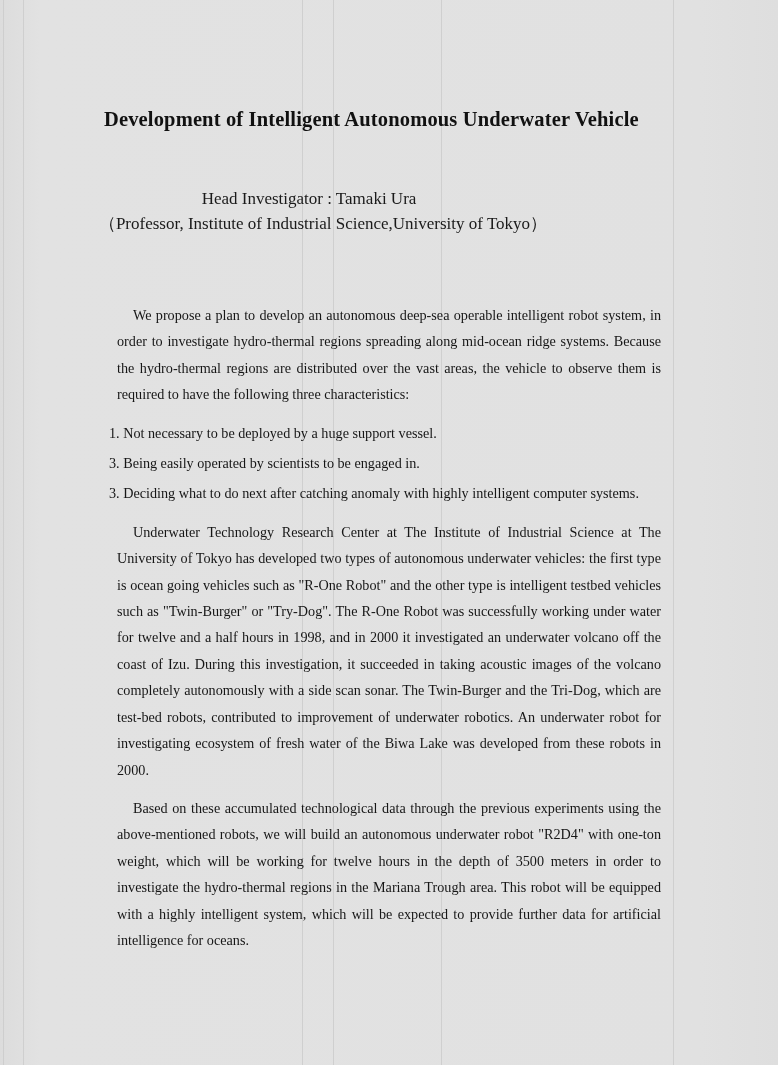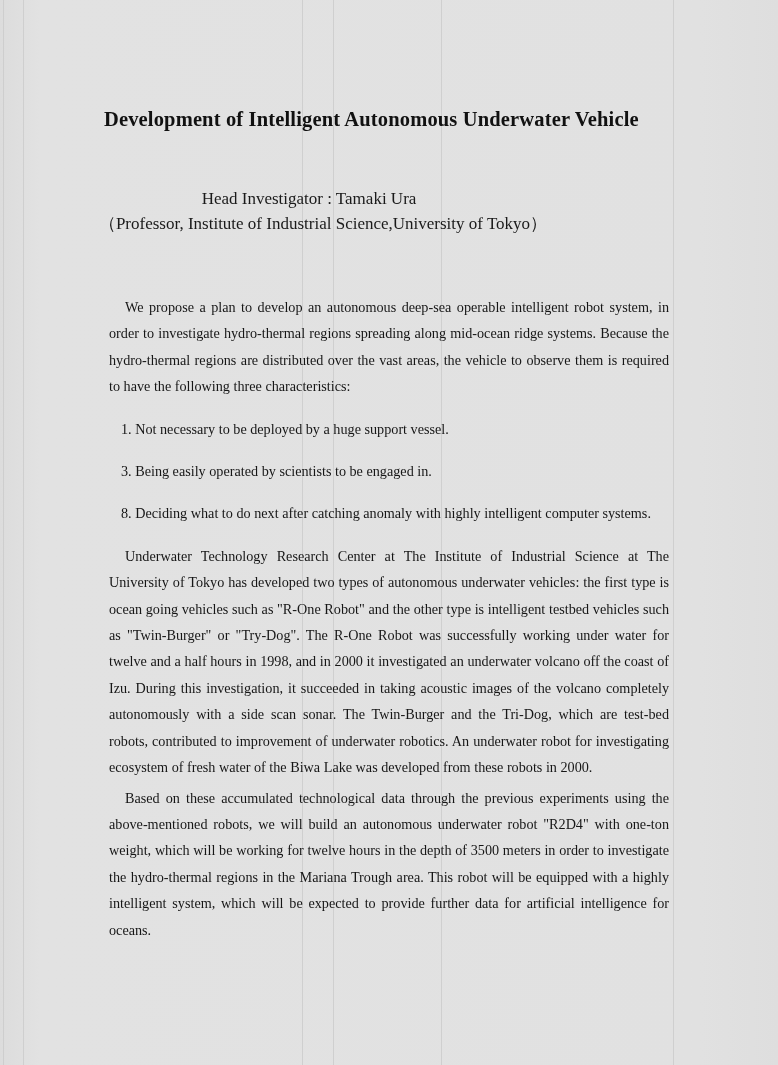--- a/index.html
+++ b/index.html
@@ -55,23 +55,23 @@
     .inv-affil { top: 211px; left: 14px; }
     .body-text {
       position: absolute;
       left: 105px;
       width: 568px;
       font-size: 14.2px;
       line-height: 26.4px;
       text-align: justify;
       color: #161616;
     }
-    .para { margin: 4px; }
+    .para { margin: 12px; }
     .indent { text-indent: 16px; }
-    .list-item { margin: 16px; }
+    .list-item { margin: 4px; }
   </style>
 </head>
 <body>
 
 <div class="page">
   <div class="scanline" style="left:3px"></div>
   <div class="scanline" style="left:23px"></div>
   <div class="scanline" style="left:302px"></div>
   <div class="scanline" style="left:333px"></div>
   <div class="scanline" style="left:441px"></div>
@@ -81,17 +81,17 @@
     <div>Development of Intelligent Autonomous Underwater Vehicle</div>
   </div>
 
   <div class="investigator inv-name">Head Investigator : Tamaki Ura</div>
   <div class="investigator inv-affil">（Professor, Institute of Industrial Science,University of Tokyo）</div>
 
   <div class="body-text" style="top:290px">
     <p class="para indent">We propose a plan to develop an autonomous deep-sea operable intelligent robot system, in order to investigate hydro-thermal regions spreading along mid-ocean ridge systems. Because the hydro-thermal regions are distributed over the vast areas, the vehicle to observe them is required to have the following three characteristics:</p>
     <p class="list-item">1. Not necessary to be deployed by a huge support vessel.</p>
     <p class="list-item">3. Being easily operated by scientists to be engaged in.</p>
-    <p class="list-item para">8. Deciding what to do next after catching anomaly with highly intelligent computer systems.</p>
+    <p class="list-item para">3. Deciding what to do next after catching anomaly with highly intelligent computer systems.</p>
     <p class="para indent">Underwater Technology Research Center at The Institute of Industrial Science at The University of Tokyo has developed two types of autonomous underwater vehicles: the first type is ocean going vehicles such as "R-One Robot" and the other type is intelligent testbed vehicles such as "Twin-Burger" or "Try-Dog".  The R-One Robot was successfully working under water for twelve and a half hours in 1998, and in 2000 it investigated an underwater volcano off the coast of Izu.  During this investigation, it succeeded in taking acoustic images of  the volcano completely autonomously with a side scan sonar.   The Twin-Burger and the Tri-Dog, which are test-bed robots, contributed to improvement of underwater robotics.   An underwater robot for investigating ecosystem of fresh water of the Biwa Lake was developed from these robots in 2000.</p>
     <p class="para indent">Based on these accumulated technological data through the previous experiments using the above-mentioned robots, we will build an autonomous underwater robot "R2D4" with one-ton weight, which will be working for twelve hours in the depth of 3500 meters in order to investigate the hydro-thermal regions in the Mariana Trough area. This robot will be equipped with a highly intelligent system, which will be expected to provide further data for artificial intelligence for oceans.</p>
   </div>
 </div>
 
 </body></html>

